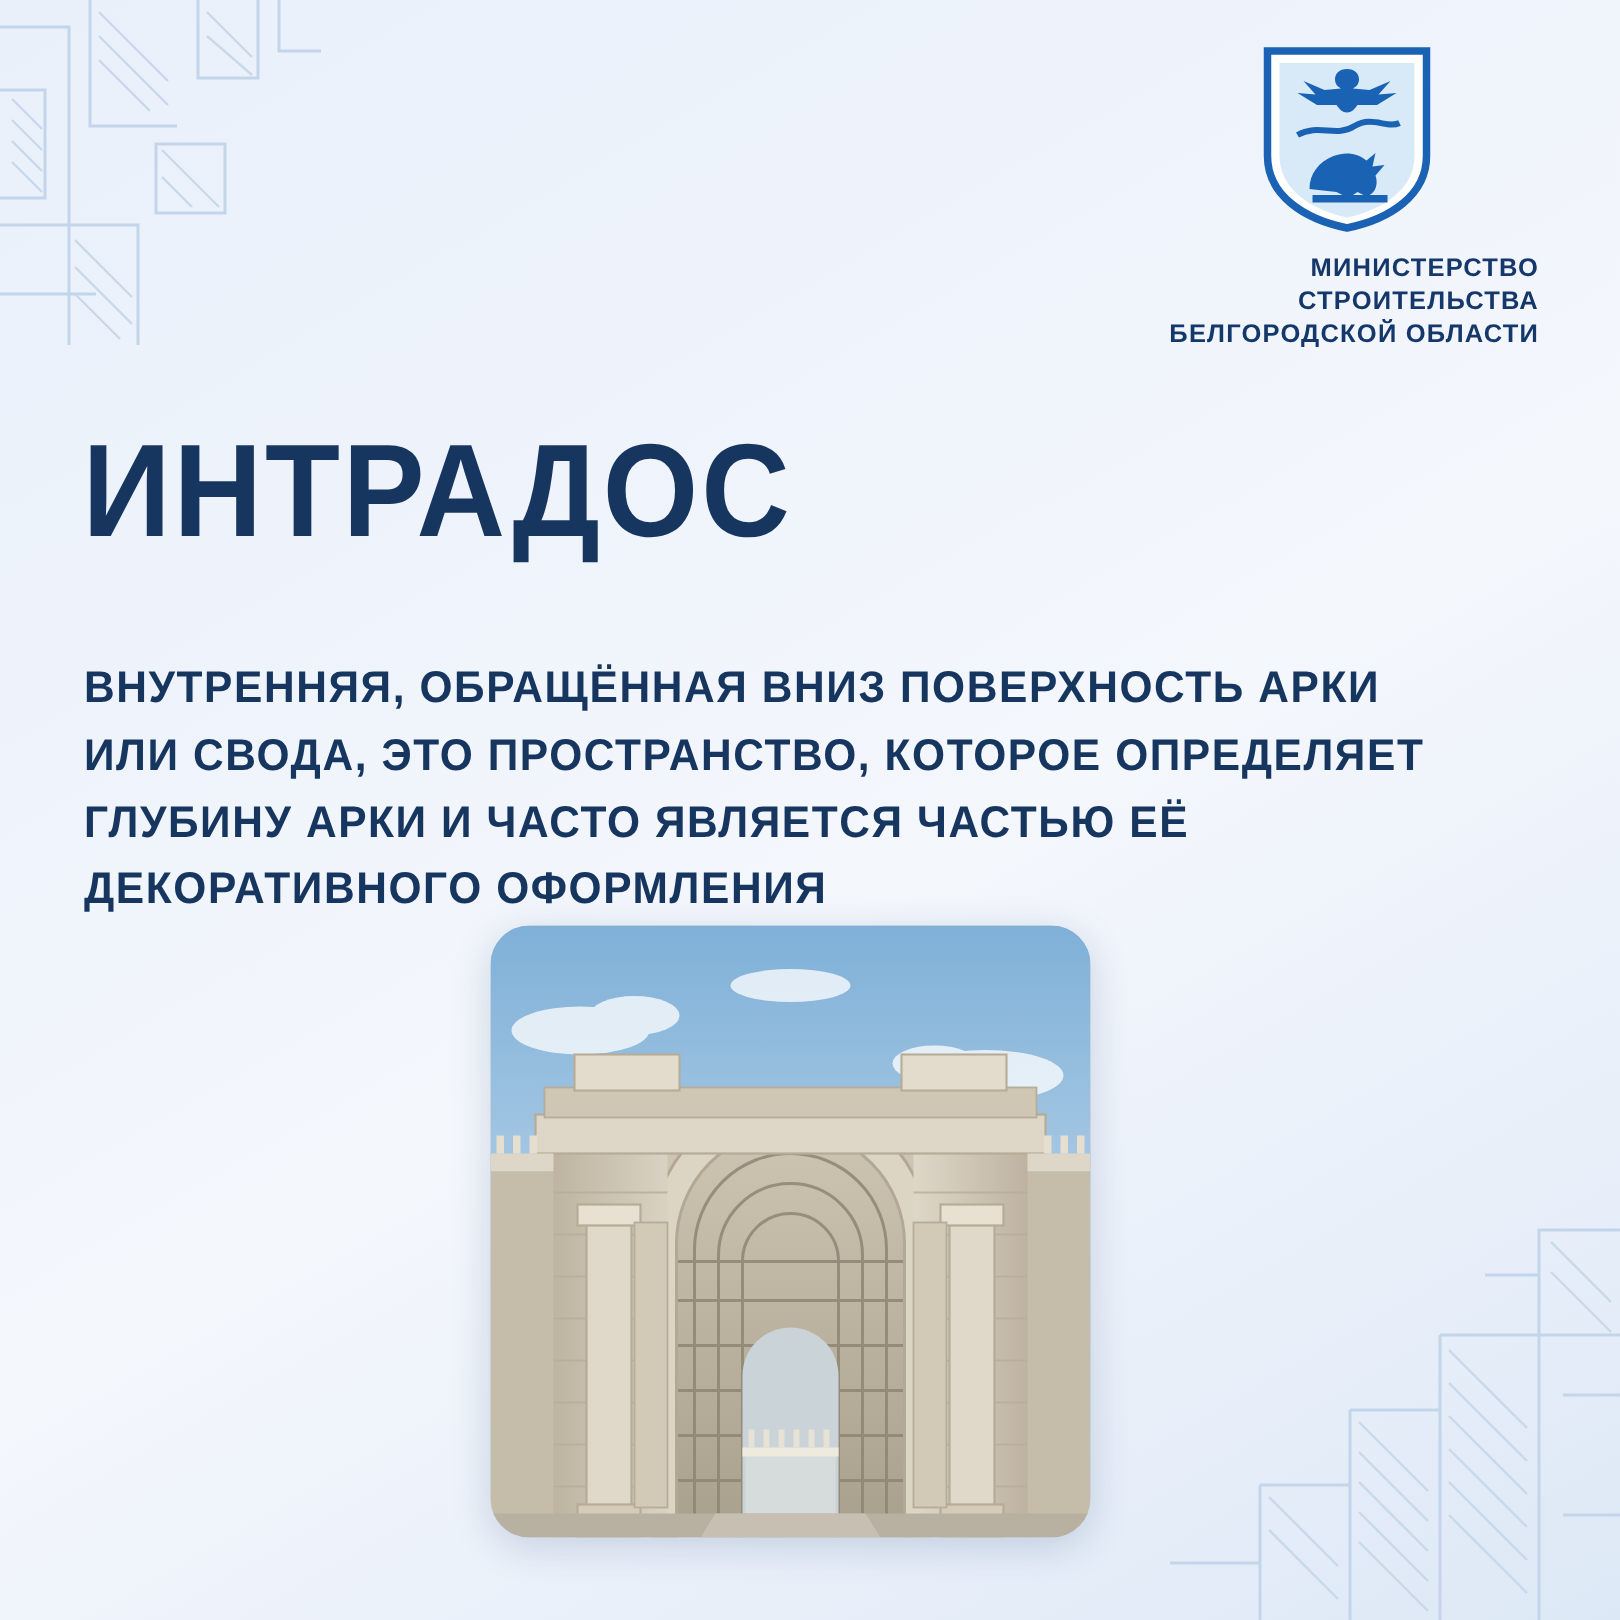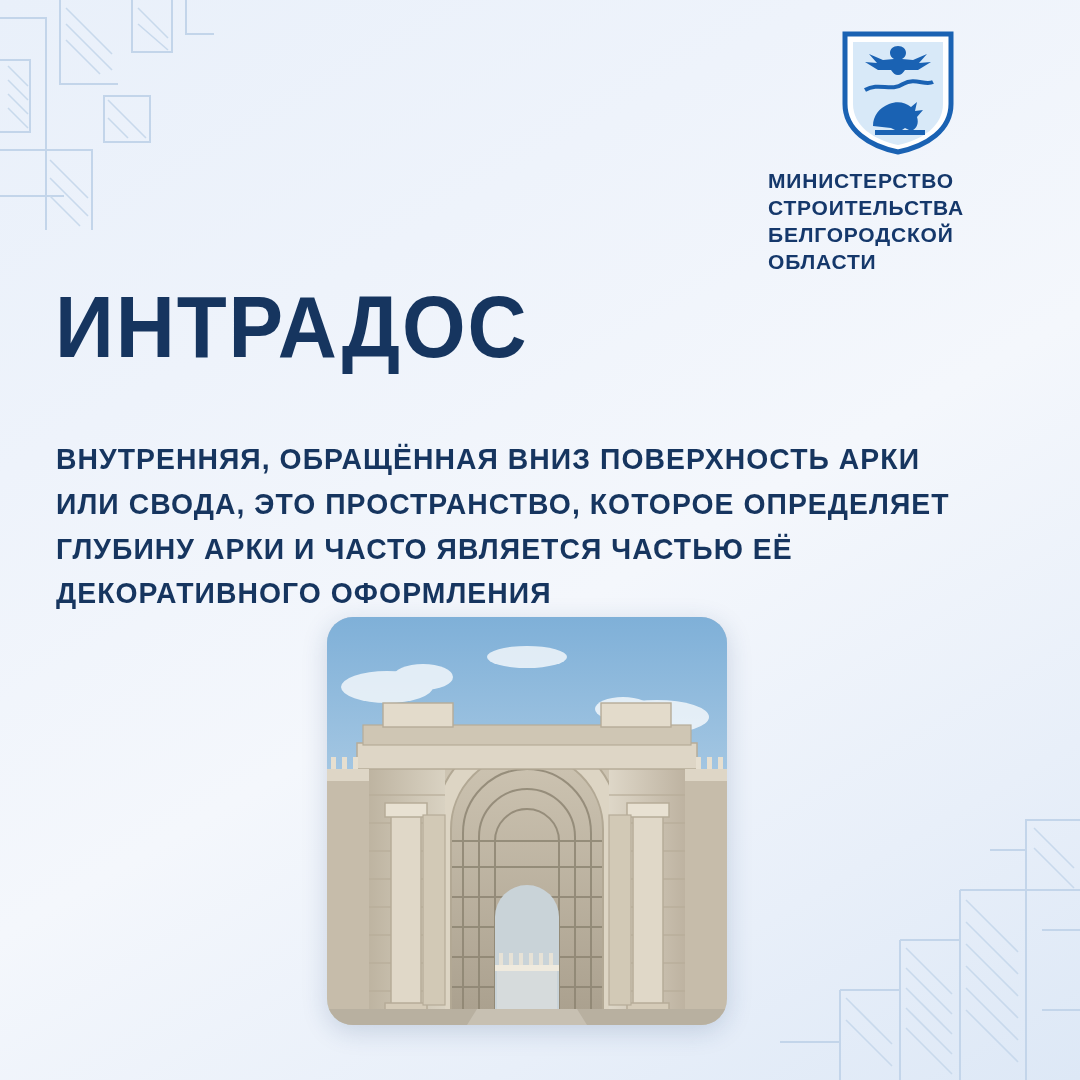--- a/index.html
+++ b/index.html
@@ -39,26 +39,26 @@
     text-align: center;
   }
   .crest {
     width: 118px;
     height: 126px;
     margin: 0 auto 12px auto;
     position: relative;
   }
   .ministry-name {
     color: #15386b;
-    font-size: 21px;
+    font-size: 17px;
     font-weight: bold;
     letter-spacing: 0.8px;
     line-height: 1.28;
     text-transform: uppercase;
-    text-align: left;
+    text-align: right;
     white-space: pre-line;
     padding-right: 2px;
   }
 
   
   .headline {
     position: absolute;
     left: 55px;
     top: 283px;
     color: #16355f;

